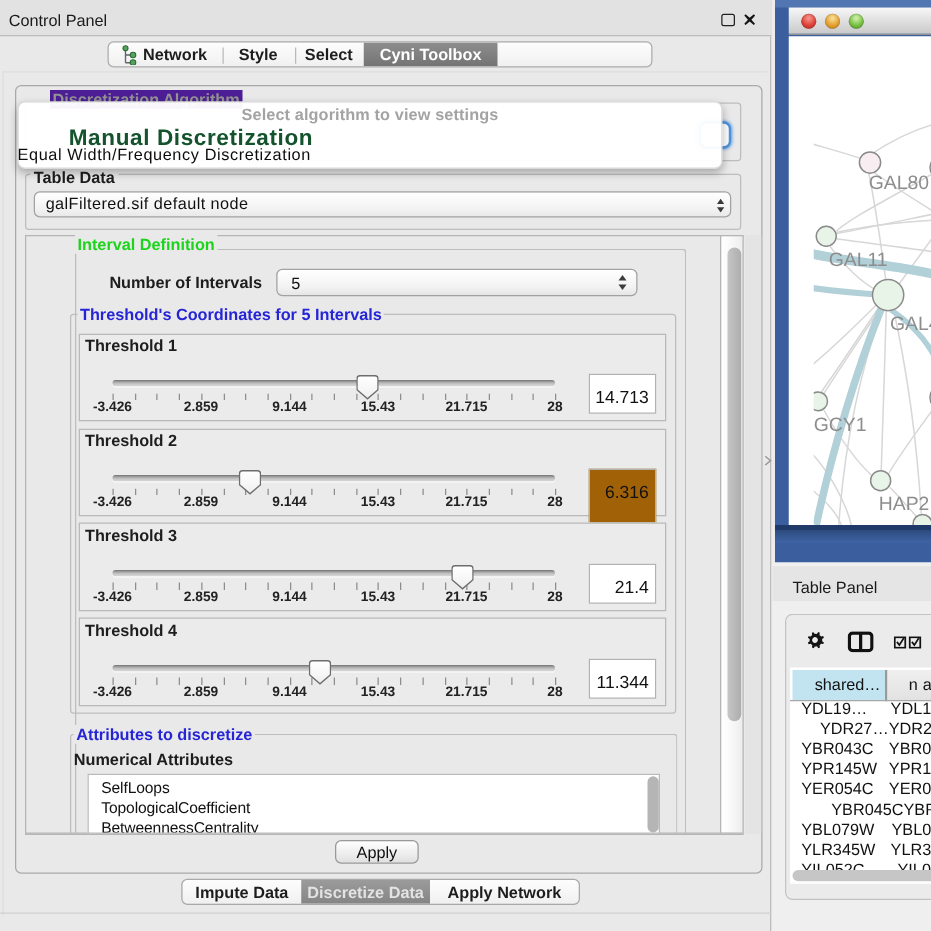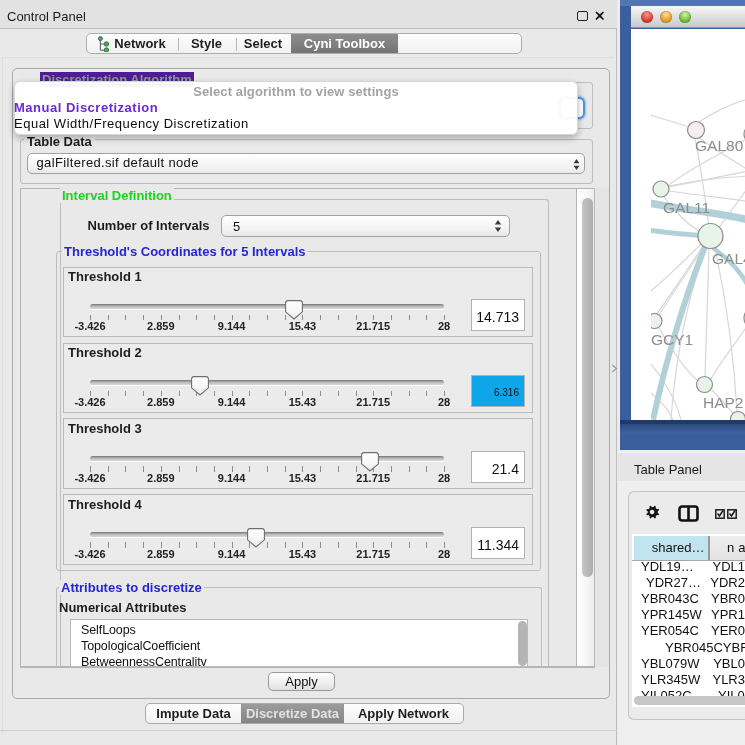--- a/index.html
+++ b/index.html
@@ -161,21 +161,21 @@
     <svg class="abs" style="left:190.74px;top:376px;" width="18" height="20" viewBox="0 0 18 20">
       <path d="M3 0.6 L15 0.6 Q17.4 0.6 17.4 3 L17.4 11.8 L9 19 L0.6 11.8 L0.6 3 Q0.6 0.6 3 0.6 Z" fill="url(#g342.5)" stroke="#6d6d6d" stroke-width="1.1"></path>
       <defs>
         <linearGradient id="g342.5" x1="0" y1="0" x2="0" y2="1">
           <stop offset="0" stop-color="#ffffff"></stop>
           <stop offset="0.6" stop-color="#f6f6f6"></stop>
           <stop offset="1" stop-color="#ededed"></stop>
         </linearGradient>
       </defs>
     </svg>
-    <div class="abs" style="left:471px;top:375px;width:54px;height:32px;background:#0ea5e9;border:1px solid #b2b2b2;font-size:10px;color:#111;text-align:right;line-height:34px;padding-right:5px;">6.316</div>
+    <div class="abs" style="left:471px;top:375px;width:54px;height:44px;background:#a16207;border:1px solid #b2b2b2;font-size:14px;color:#111;text-align:right;line-height:34px;padding-right:5px;">6.316</div>
     <div class="abs" style="left:63px;top:418.3px;width:470px;height:70.5px;border:1px solid #b9b9b9;background:#ebebeb;"></div>
     <div class="abs" style="left:68px;top:420.8px;font-size:13px;font-weight:bold;color:#1d1d1d;">Threshold 3</div>
     <div class="abs" style="left:90px;top:455.8px;width:354px;height:5px;border-radius:2.5px;background:linear-gradient(#717171,#a2a2a2 30%,#c4c4c4 60%,#d8d8d8);box-shadow:0 1px 0 rgba(255,255,255,0.9);"></div>
     <div class="abs" style="left:90px;top:466.3px;width:1px;height:5.5px;background:#8d8d8d;"></div>
     <div class="abs" style="left:107.7px;top:466.3px;width:1px;height:5.5px;background:#8d8d8d;"></div>
     <div class="abs" style="left:125.4px;top:466.3px;width:1px;height:5.5px;background:#8d8d8d;"></div>
     <div class="abs" style="left:143.1px;top:466.3px;width:1px;height:5.5px;background:#8d8d8d;"></div>
     <div class="abs" style="left:160.8px;top:466.3px;width:1px;height:5.5px;background:#8d8d8d;"></div>
     <div class="abs" style="left:178.5px;top:466.3px;width:1px;height:5.5px;background:#8d8d8d;"></div>
     <div class="abs" style="left:196.2px;top:466.3px;width:1px;height:5.5px;background:#8d8d8d;"></div>
@@ -277,21 +277,21 @@
     </div>
 </div>
 <div class="abs" style="left:0;top:730px;width:617px;height:1px;background:#cfcfcf;"></div>
 
 <svg class="abs" style="left:611px;top:364px;" width="7" height="9" viewBox="0 0 7 9">
     <path d="M1.2 1 L5.5 4.5 L1.2 8" fill="none" stroke="#9a9a9a" stroke-width="1.2"></path>
   </svg>
 
 <div class="abs" style="left:14px;top:81px;width:564px;height:54px;background:rgba(255,255,255,0.96);border:1px solid #d8d8d8;border-radius:6px;box-shadow:0 3px 7px rgba(0,0,0,0.28);"></div>
 <div class="abs" style="left:14px;top:84px;width:564px;text-align:center;font-size:13px;letter-spacing:0.1px;font-weight:bold;color:#a3a3a3;">Select algorithm to view settings</div>
-<div class="abs" style="left:14px;top:100px;font-size:13px;letter-spacing:0.5px;font-weight:bold;color:#6d28d9;">Manual Discretization</div>
+<div class="abs" style="left:14px;top:100px;font-size:18px;letter-spacing:0.5px;font-weight:bold;color:#14532d;padding-left:41px;">Manual Discretization</div>
 <div class="abs" style="left:14px;top:116px;font-size:13px;letter-spacing:0.5px;color:#0c0c0c;">Equal Width/Frequency Discretization</div>
 
 <div class="abs" style="left:620px;top:0;width:125px;height:450px;background:#3b5e9f;"></div>
 <div class="abs" style="left:620px;top:0;width:125px;height:6px;background:#5276b2;"></div>
 <div class="abs" style="left:620px;top:420px;width:125px;height:4px;background:#1f3a68;"></div>
 <div class="abs" style="left:620px;top:424px;width:125px;height:10px;background:linear-gradient(#2c4a7d,#3f63a5);"></div>
 
 <div class="abs" style="left:631px;top:6px;width:114px;height:22px;background:linear-gradient(#f7f7f7,#c9c9c9);border-bottom:1px solid #949494;"></div>
 <div class="abs" style="left:641px;top:11px;width:12px;height:12px;border-radius:50%;background:radial-gradient(circle at 50% 30%, #f38d85 8%, #dd4338 55%, #b5261e);box-shadow:inset 0 0 1px rgba(0,0,0,0.5);"></div>
 <div class="abs" style="left:660px;top:11px;width:12px;height:12px;border-radius:50%;background:radial-gradient(circle at 50% 30%, #f7d98c 8%, #e4a030 55%, #c07c14);box-shadow:inset 0 0 1px rgba(0,0,0,0.5);"></div>
@@ -387,21 +387,21 @@
   <div class="abs" style="left:77.5px;top:2px;width:36px;height:23.5px;background:linear-gradient(#efefef,#e2e2e2);"></div>
   <div class="abs" style="left:0px;top:25.5px;width:113px;height:1px;background:#a7a7a7;"></div>
   <div class="abs" style="left:1.5px;top:6px;width:71px;text-align:right;">shared…</div>
   <div class="abs" style="left:95px;top:6px;letter-spacing:4px;">na</div>
   <div class="abs" style="left:0px;top:25.2px;width:113px;line-height:16.06px;">
     <div style="display:flex;">
         <div style="width:86px;padding-left:9px;">YDL19…</div>
         <div>YDL1</div>
       </div>
     <div style="display:flex;">
-        <div style="width:86px;padding-left:14px;">YDR27…</div>
+        <div style="width:86px;padding-left:24px;">YDR27…</div>
         <div>YDR2</div>
       </div>
     <div style="display:flex;">
         <div style="width:86px;padding-left:9px;">YBR043C</div>
         <div>YBR0</div>
       </div>
     <div style="display:flex;">
         <div style="width:86px;padding-left:9px;">YPR145W</div>
         <div>YPR1</div>
       </div>

